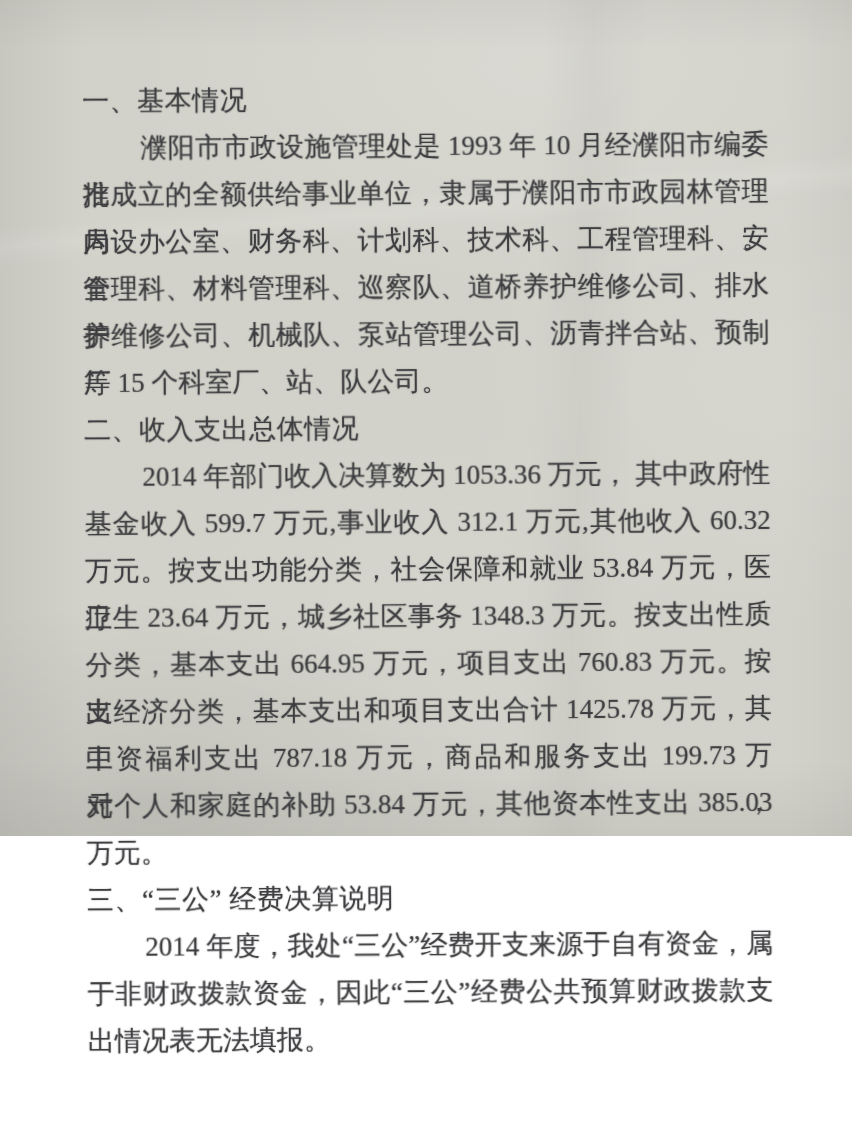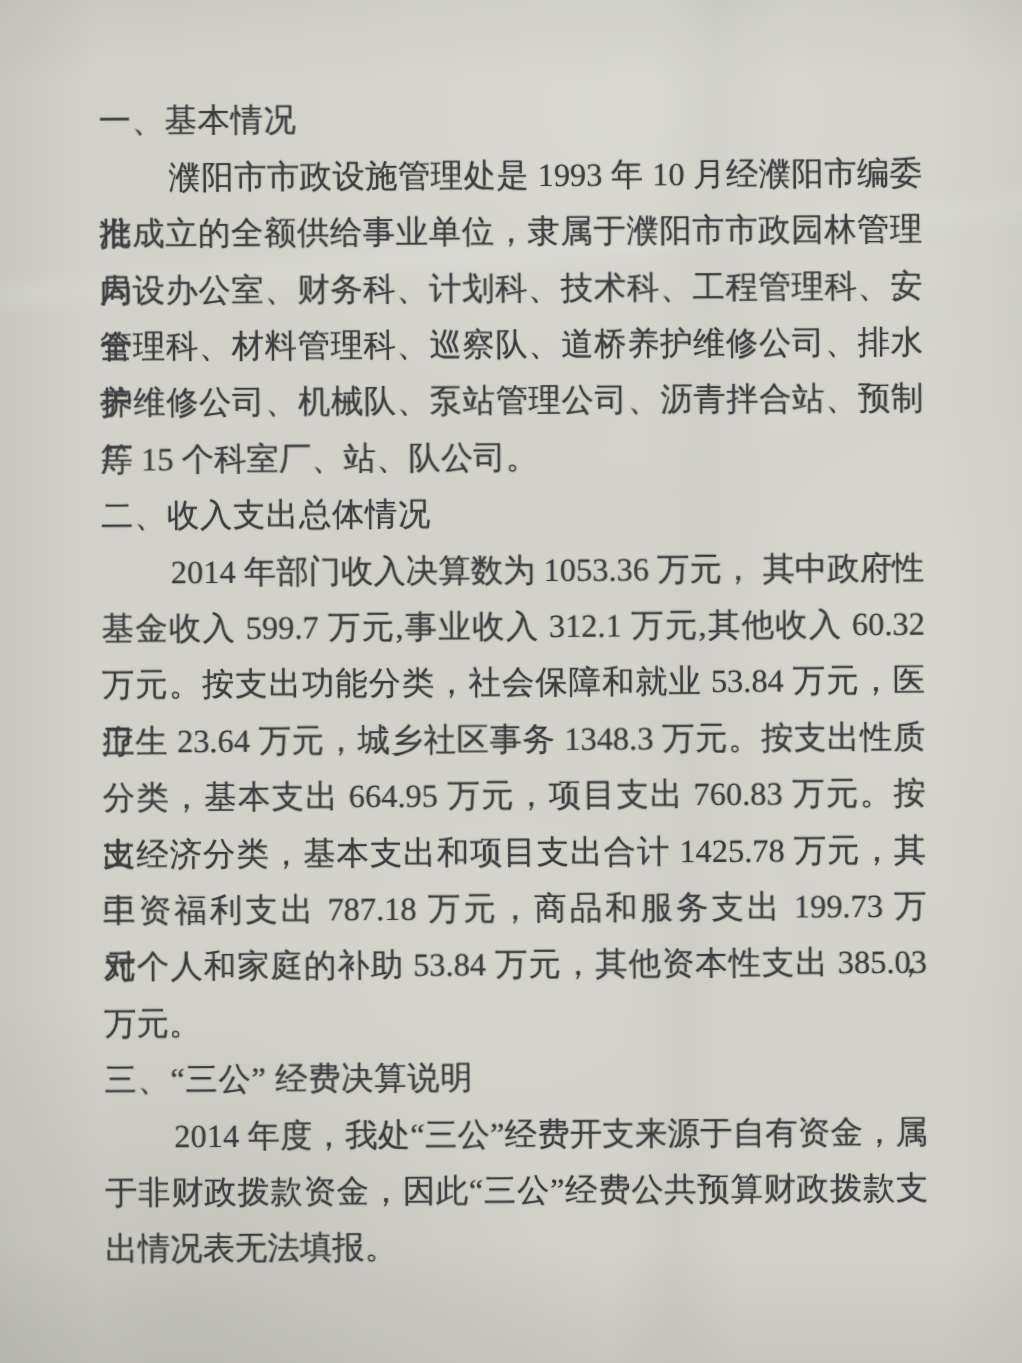--- a/index.html
+++ b/index.html
@@ -9,21 +9,21 @@
   body {
     width: 852px;
     height: 1136px;
     overflow: hidden;
     font-family: "Liberation Serif", "DejaVu Serif", serif;
   }
   
   .photo {
     position: relative;
     width: 852px;
-    height: 1136px;
+    height: 836px;
     background-color: #d2d2ca;
     background-image:
       radial-gradient(ellipse 70% 40% at 62% 8%,  rgba(255,255,255,0.16), rgba(255,255,255,0) 70%),
       radial-gradient(ellipse 55% 45% at 90% 45%, rgba(255,255,255,0.10), rgba(255,255,255,0) 70%),
       radial-gradient(ellipse 60% 35% at 18% 96%, rgba(0,0,0,0.07),       rgba(0,0,0,0) 70%),
       radial-gradient(ellipse 45% 30% at 50% 70%, rgba(255,255,255,0.06), rgba(255,255,255,0) 75%),
       linear-gradient(90deg,  rgba(0,0,0,0.05), rgba(0,0,0,0) 10%),
       linear-gradient(270deg, rgba(0,0,0,0.03), rgba(0,0,0,0) 8%),
       linear-gradient(180deg, rgba(0,0,0,0.04), rgba(0,0,0,0) 6%),
       linear-gradient(0deg,   rgba(0,0,0,0.05), rgba(0,0,0,0) 9%);

